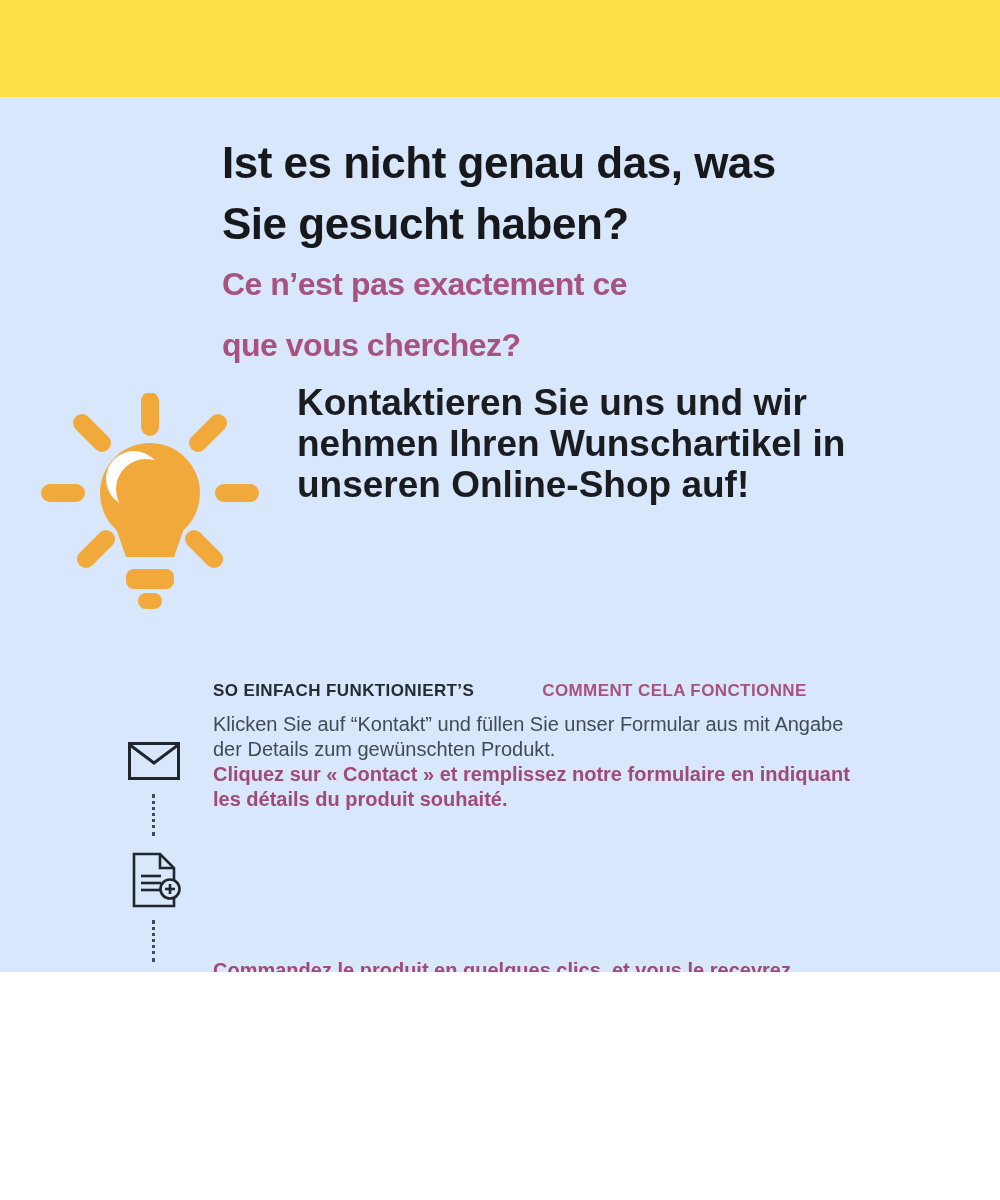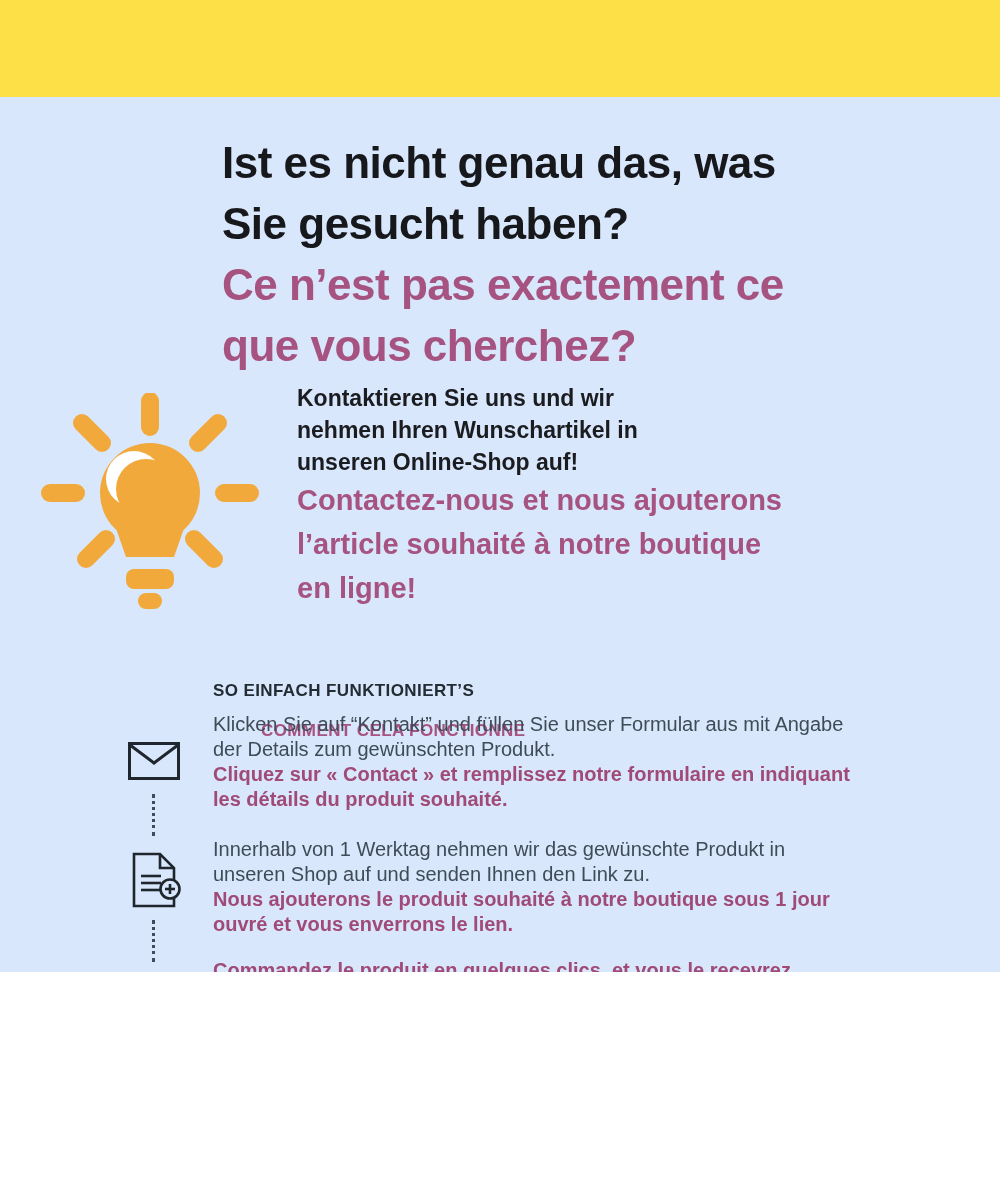--- a/index.html
+++ b/index.html
@@ -9,32 +9,32 @@
   }
   .panel{position:absolute;left:0;top:97px;width:1000px;height:1003px;background:#d8e7fb;}
 
   .pre{white-space:pre-line;}
 
   .headline{position:absolute;left:222px;top:132px;width:720px;}
   .headline .de{
     font-size:44px;line-height:61px;font-weight:700;color:#17181b;letter-spacing:-0.5px;
   }
   .headline .fr{
-    font-size:44px;line-height:61px;font-weight:700;color:#a65381;letter-spacing:-0.5px;
+    font-size:32px;line-height:61px;font-weight:700;color:#a65381;letter-spacing:-0.5px;
   }
 
   .intro{position:absolute;left:297px;top:382px;width:620px;}
-  .intro .de{font-size:23px;line-height:32px;font-weight:600;color:#1b1c20;}
+  .intro .de{font-size:37px;line-height:41px;font-weight:600;color:#1b1c20;}
   .intro .fr{font-size:29px;line-height:44px;font-weight:600;color:#a65381;}
 
   .bulb{position:absolute;left:40px;top:393px;width:220px;height:224px;}
 
   .how-header{
     position:absolute;left:213px;top:681px;display:flex;gap:20px;
-    font-size:17px;font-weight:700;letter-spacing:0.4px;flex-direction:column;
+    font-size:17px;font-weight:700;letter-spacing:0.4px;
   }
   .how-header .de{color:#232b33;}
   .how-header .fr{color:#a65381;margin-left:48px;}
 
   .step-text{position:absolute;left:213px;width:745px;}
   .step-text .de{font-size:20px;line-height:25px;font-weight:500;color:#3f4b57;}
   .step-text .fr{font-size:20px;line-height:25px;font-weight:700;color:#a04a78;}
   .step1{top:712px;}
   .step2{top:837px;}
   .step3{top:958px;}
@@ -80,23 +80,20 @@
       <circle cx="53" cy="48" r="15" fill="#f2a93c"></circle>
       <rect x="43" y="88" width="24" height="10" rx="4" fill="#f2a93c"></rect>
       <rect x="49" y="100" width="12" height="8" rx="4" fill="#f2a93c"></rect>
     </svg>
   </div>
 
   <div class="intro">
     <div class="de pre">Kontaktieren Sie uns und wir
 nehmen Ihren Wunschartikel in
 unseren Online-Shop auf!</div>
-    <div class="fr pre">Contactez-nous et nous ajouterons
-l’article souhaité à notre boutique
-en ligne!</div>
   </div>
 
   <div class="how-header">
     <span class="de">SO EINFACH FUNKTIONIERT’S</span>
     <span class="fr">COMMENT CELA FONCTIONNE</span>
   </div>
 
   <div class="icon icon-envelope">
     <svg width="52" height="38" viewBox="0 0 52 38" xmlns="http://www.w3.org/2000/svg" fill="none" stroke="#20262d" stroke-width="3">
       <rect x="1.5" y="1.5" width="49" height="35"></rect>
@@ -133,24 +130,18 @@
     </svg>
   </div>
 
   <div class="step-text step1">
     <div class="de pre">Klicken Sie auf “Kontakt” und füllen Sie unser Formular aus mit Angabe
 der Details zum gewünschten Produkt.</div>
     <div class="fr pre">Cliquez sur « Contact » et remplissez notre formulaire en indiquant
 les détails du produit souhaité.</div>
   </div>
 
-  <div class="step-text step2">
-    <div class="de pre">Innerhalb von 1 Werktag nehmen wir das gewünschte Produkt in
-unseren Shop auf und senden Ihnen den Link zu.</div>
-    <div class="fr pre">Nous ajouterons le produit souhaité à notre boutique sous 1 jour
-ouvré et vous enverrons le lien.</div>
-  </div>
 
   <div class="step-text step3">
     <div class="fr pre">Commandez le produit en quelques clics, et vous le recevrez
 rapidement et sans frais de douane.</div>
   </div>
 </div>
 
 </body></html>

